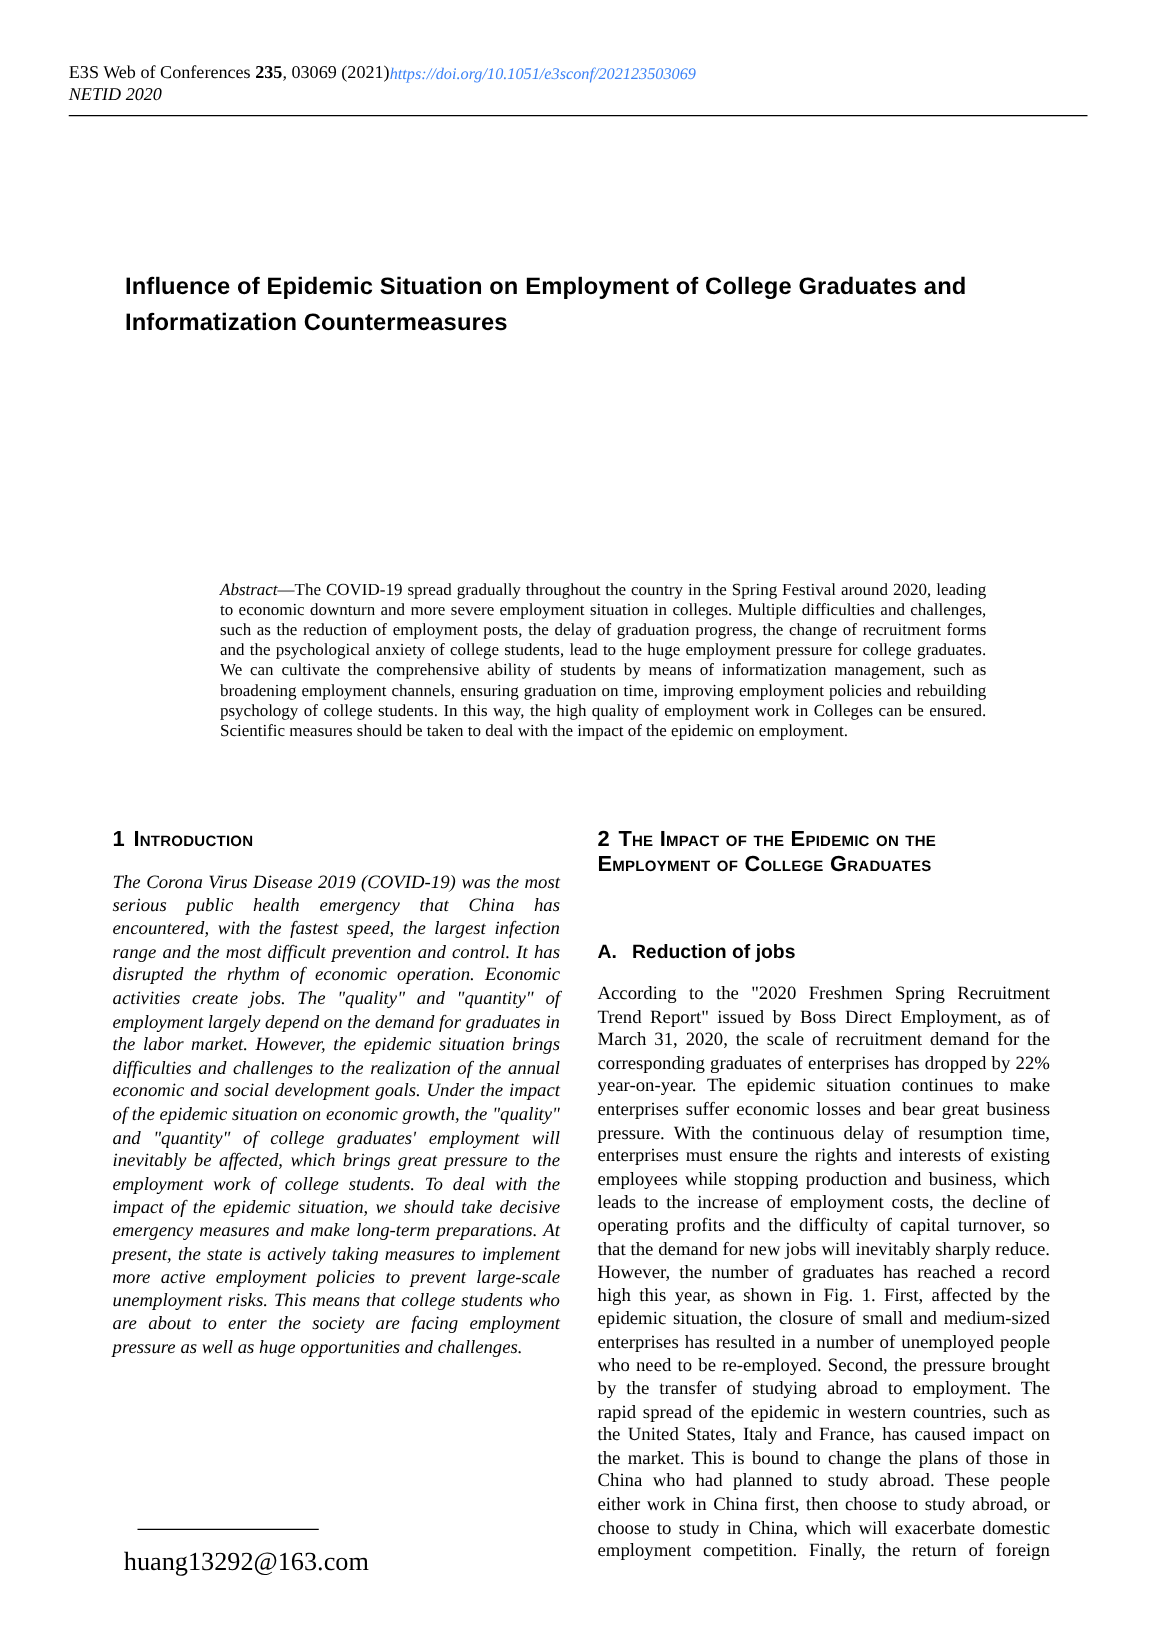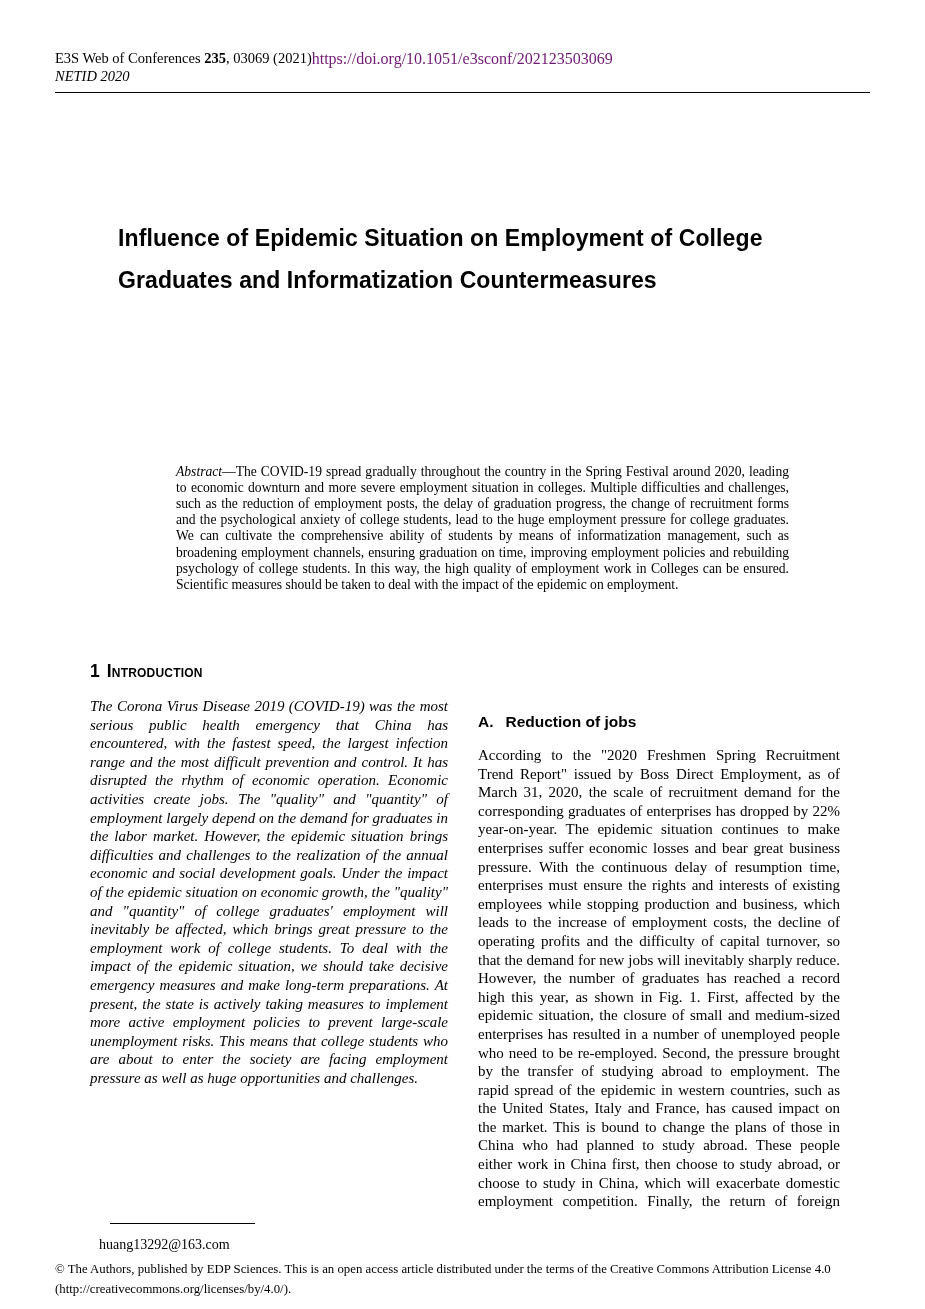--- a/index.html
+++ b/index.html
@@ -21,32 +21,32 @@
     top: 50px;
     display: flex;
     align-items: flex-start;
     font-size: 14.5px;
     line-height: 17.5px;
     border-bottom: 1.5px solid #000;
     padding-bottom: 7px;
   }
   .header .vol { font-weight: bold; }
   .header .conf { font-style: italic; }
-  .header .doi { font-size: 16px; color: #701a75; text-decoration: none; }
+  .header .doi { font-size: 13px; color: #3b82f6; text-decoration: none; font-style: italic; }
 
   
   .title {
     position: absolute;
-    left: 118px;
+    left: 100px;
     top: 202px;
     width: 720px;
     font-family: "Liberation Sans", sans-serif;
     font-weight: bold;
-    font-size: 23px;
-    line-height: 42px;
+    font-size: 19px;
+    line-height: 29px;
     letter-spacing: 0.1px;
   }
   .authors {
     position: absolute;
     left: 103px;
     top: 320px;
     font-size: 17px;
     line-height: 20px;
   }
   .authors .name { font-size: 17px; }
@@ -106,21 +106,21 @@
     position: absolute;
     left: 110px;
     top: 1223px;
     width: 145px;
     border-top: 1.8px solid #000;
   }
   .footnote-email {
     position: absolute;
     left: 99px;
     top: 1237px;
-    font-size: 14px;
+    font-size: 21px;
   }
 
   
   .copyright {
     position: absolute;
     left: 55px;
     right: 50px;
     top: 1260px;
     font-size: 12.8px;
     line-height: 19.5px;
@@ -143,25 +143,22 @@
 
 
   <p class="abstract"><span class="label">Abstract</span><span>—The COVID-19 spread gradually throughout the country in the Spring Festival around 2020, leading to economic downturn and more severe employment situation in colleges. Multiple difficulties and challenges, such as the reduction of employment posts, the delay of graduation progress, the change of recruitment forms and the psychological anxiety of college students, lead to the huge employment pressure for college graduates. We can cultivate the comprehensive ability of students by means of informatization management, such as broadening employment channels, ensuring graduation on time, improving employment policies and rebuilding psychology of college students. In this way, the high quality of employment work in Colleges can be ensured. Scientific measures should be taken to deal with the impact of the epidemic on employment.</span></p>
 
   <div class="col col-left">
     <h2 class="sec-heading"><span class="sec-num">1</span><span class="sec-title">Introduction</span></h2>
     <p class="body-par">The Corona Virus Disease 2019 (COVID-19) was the most serious public health emergency that China has encountered, with the fastest speed, the largest infection range and the most difficult prevention and control. It has disrupted the rhythm of economic operation. Economic activities create jobs. The "quality" and "quantity" of employment largely depend on the demand for graduates in the labor market. However, the epidemic situation brings difficulties and challenges to the realization of the annual economic and social development goals. Under the impact of the epidemic situation on economic growth, the "quality" and "quantity" of college graduates' employment will inevitably be affected, which brings great pressure to the employment work of college students. To deal with the impact of the epidemic situation, we should take decisive emergency measures and make long-term preparations. At present, the state is actively taking measures to implement more active employment policies to prevent large-scale unemployment risks. This means that college students who are about to enter the society are facing employment pressure as well as huge opportunities and challenges.</p>
   </div>
 
   <div class="col col-right">
+    <h2 class="sec-heading"><span class="sec-num">2</span><span class="sec-title">The Impact of the Epidemic on the Employment of College Graduates</span></h2>
     <div class="subheading"><span class="sub-label">A.</span><span>Reduction of jobs</span></div>
     <p class="body-par">According to the "2020 Freshmen Spring Recruitment Trend Report" issued by Boss Direct Employment, as of March 31, 2020, the scale of recruitment demand for the corresponding graduates of enterprises has dropped by 22% year-on-year. The epidemic situation continues to make enterprises suffer economic losses and bear great business pressure. With the continuous delay of resumption time, enterprises must ensure the rights and interests of existing employees while stopping production and business, which leads to the increase of employment costs, the decline of operating profits and the difficulty of capital turnover, so that the demand for new jobs will inevitably sharply reduce. However, the number of graduates has reached a record high this year, as shown in Fig. 1. First, affected by the epidemic situation, the closure of small and medium-sized enterprises has resulted in a number of unemployed people who need to be re-employed. Second, the pressure brought by the transfer of studying abroad to employment. The rapid spread of the epidemic in western countries, such as the United States, Italy and France, has caused impact on the market. This is bound to change the plans of those in China who had planned to study abroad. These people either work in China first, then choose to study abroad, or choose to study in China, which will exacerbate domestic employment competition. Finally, the return of foreign</p>
   </div>
 
   <div class="footnote-rule"></div>
   <div class="footnote-email">huang13292@163.com</div>
 
-  <div class="copyright">
-    <div>© The Authors, published by EDP Sciences. This is an open access article distributed under the terms of the Creative Commons Attribution License 4.0</div>
-    <div>(http://creativecommons.org/licenses/by/4.0/).</div>
-  </div>
 
 </div>
 
 </body></html>

